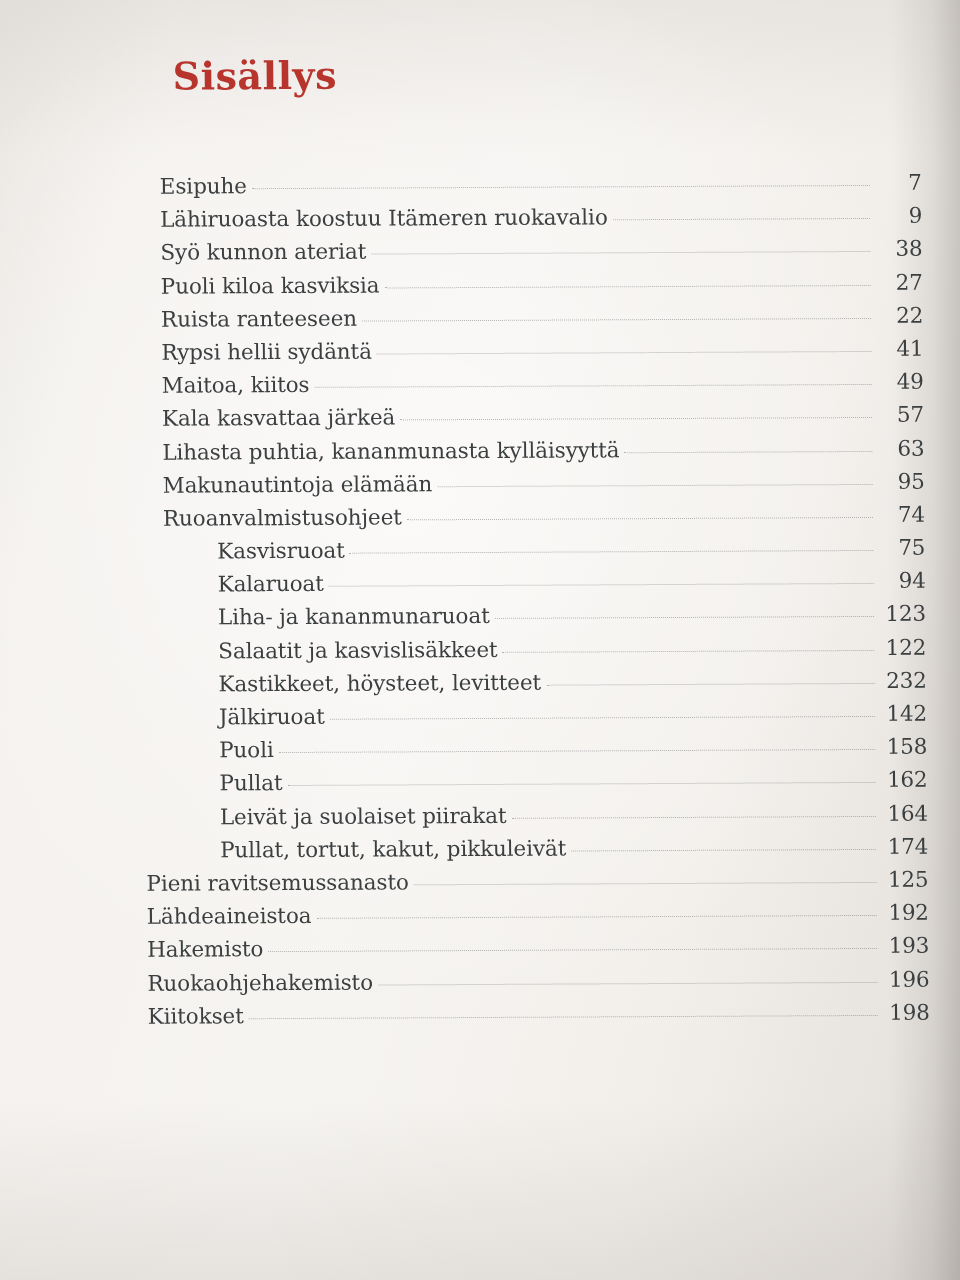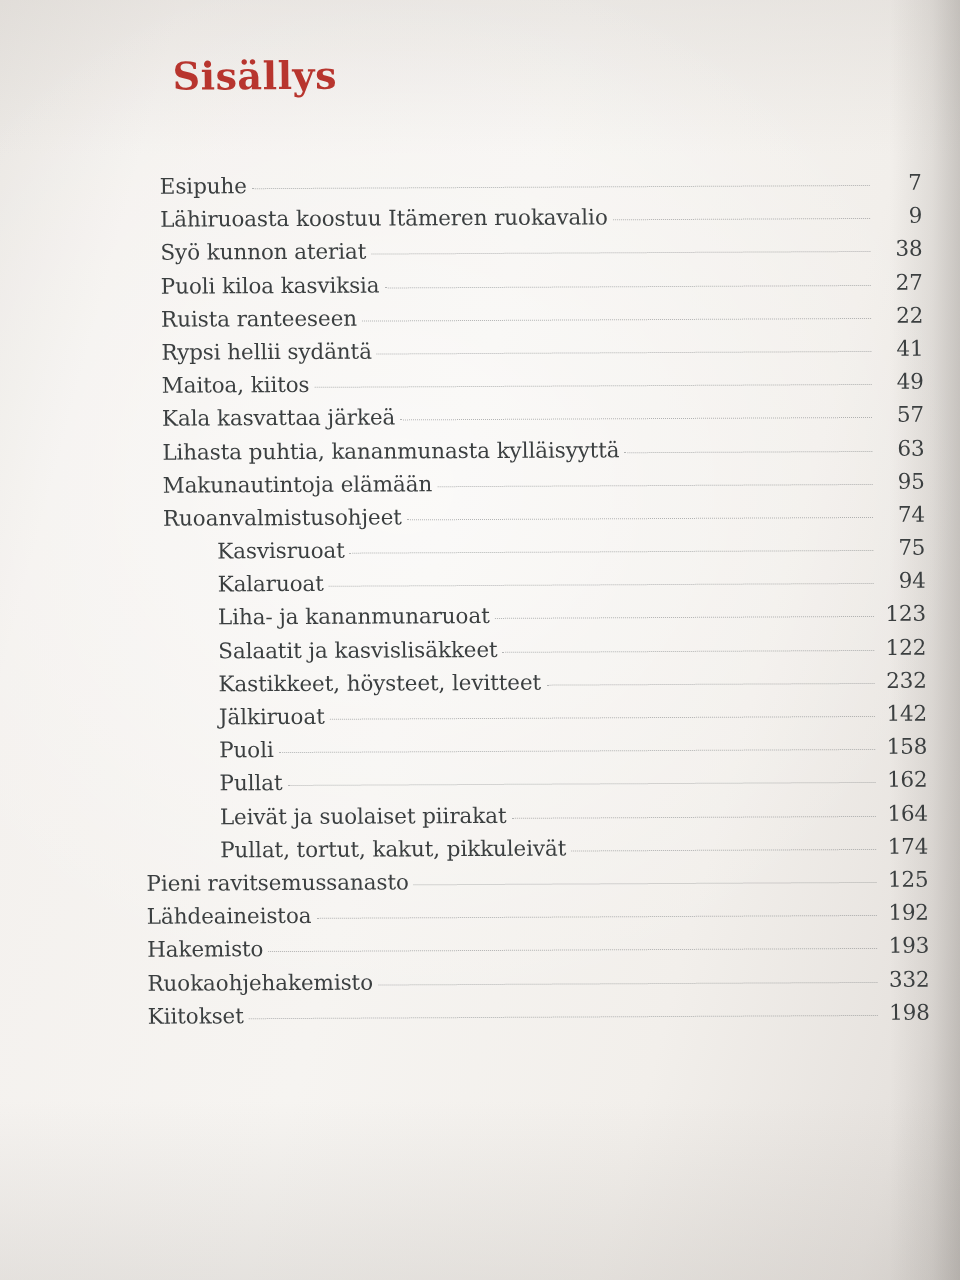--- a/index.html
+++ b/index.html
@@ -233,21 +233,21 @@
           <span class="toc-page">192</span>
         </div>
         <div class="toc-row lvl0">
           <span class="toc-label">Hakemisto</span>
           <span class="toc-dots"></span>
           <span class="toc-page">193</span>
         </div>
         <div class="toc-row lvl0">
           <span class="toc-label">Ruokaohjehakemisto</span>
           <span class="toc-dots"></span>
-          <span class="toc-page">332</span>
+          <span class="toc-page">196</span>
         </div>
         <div class="toc-row lvl0">
           <span class="toc-label">Kiitokset</span>
           <span class="toc-dots"></span>
           <span class="toc-page">198</span>
         </div>
       </div>
   </div>
 </div>
 

